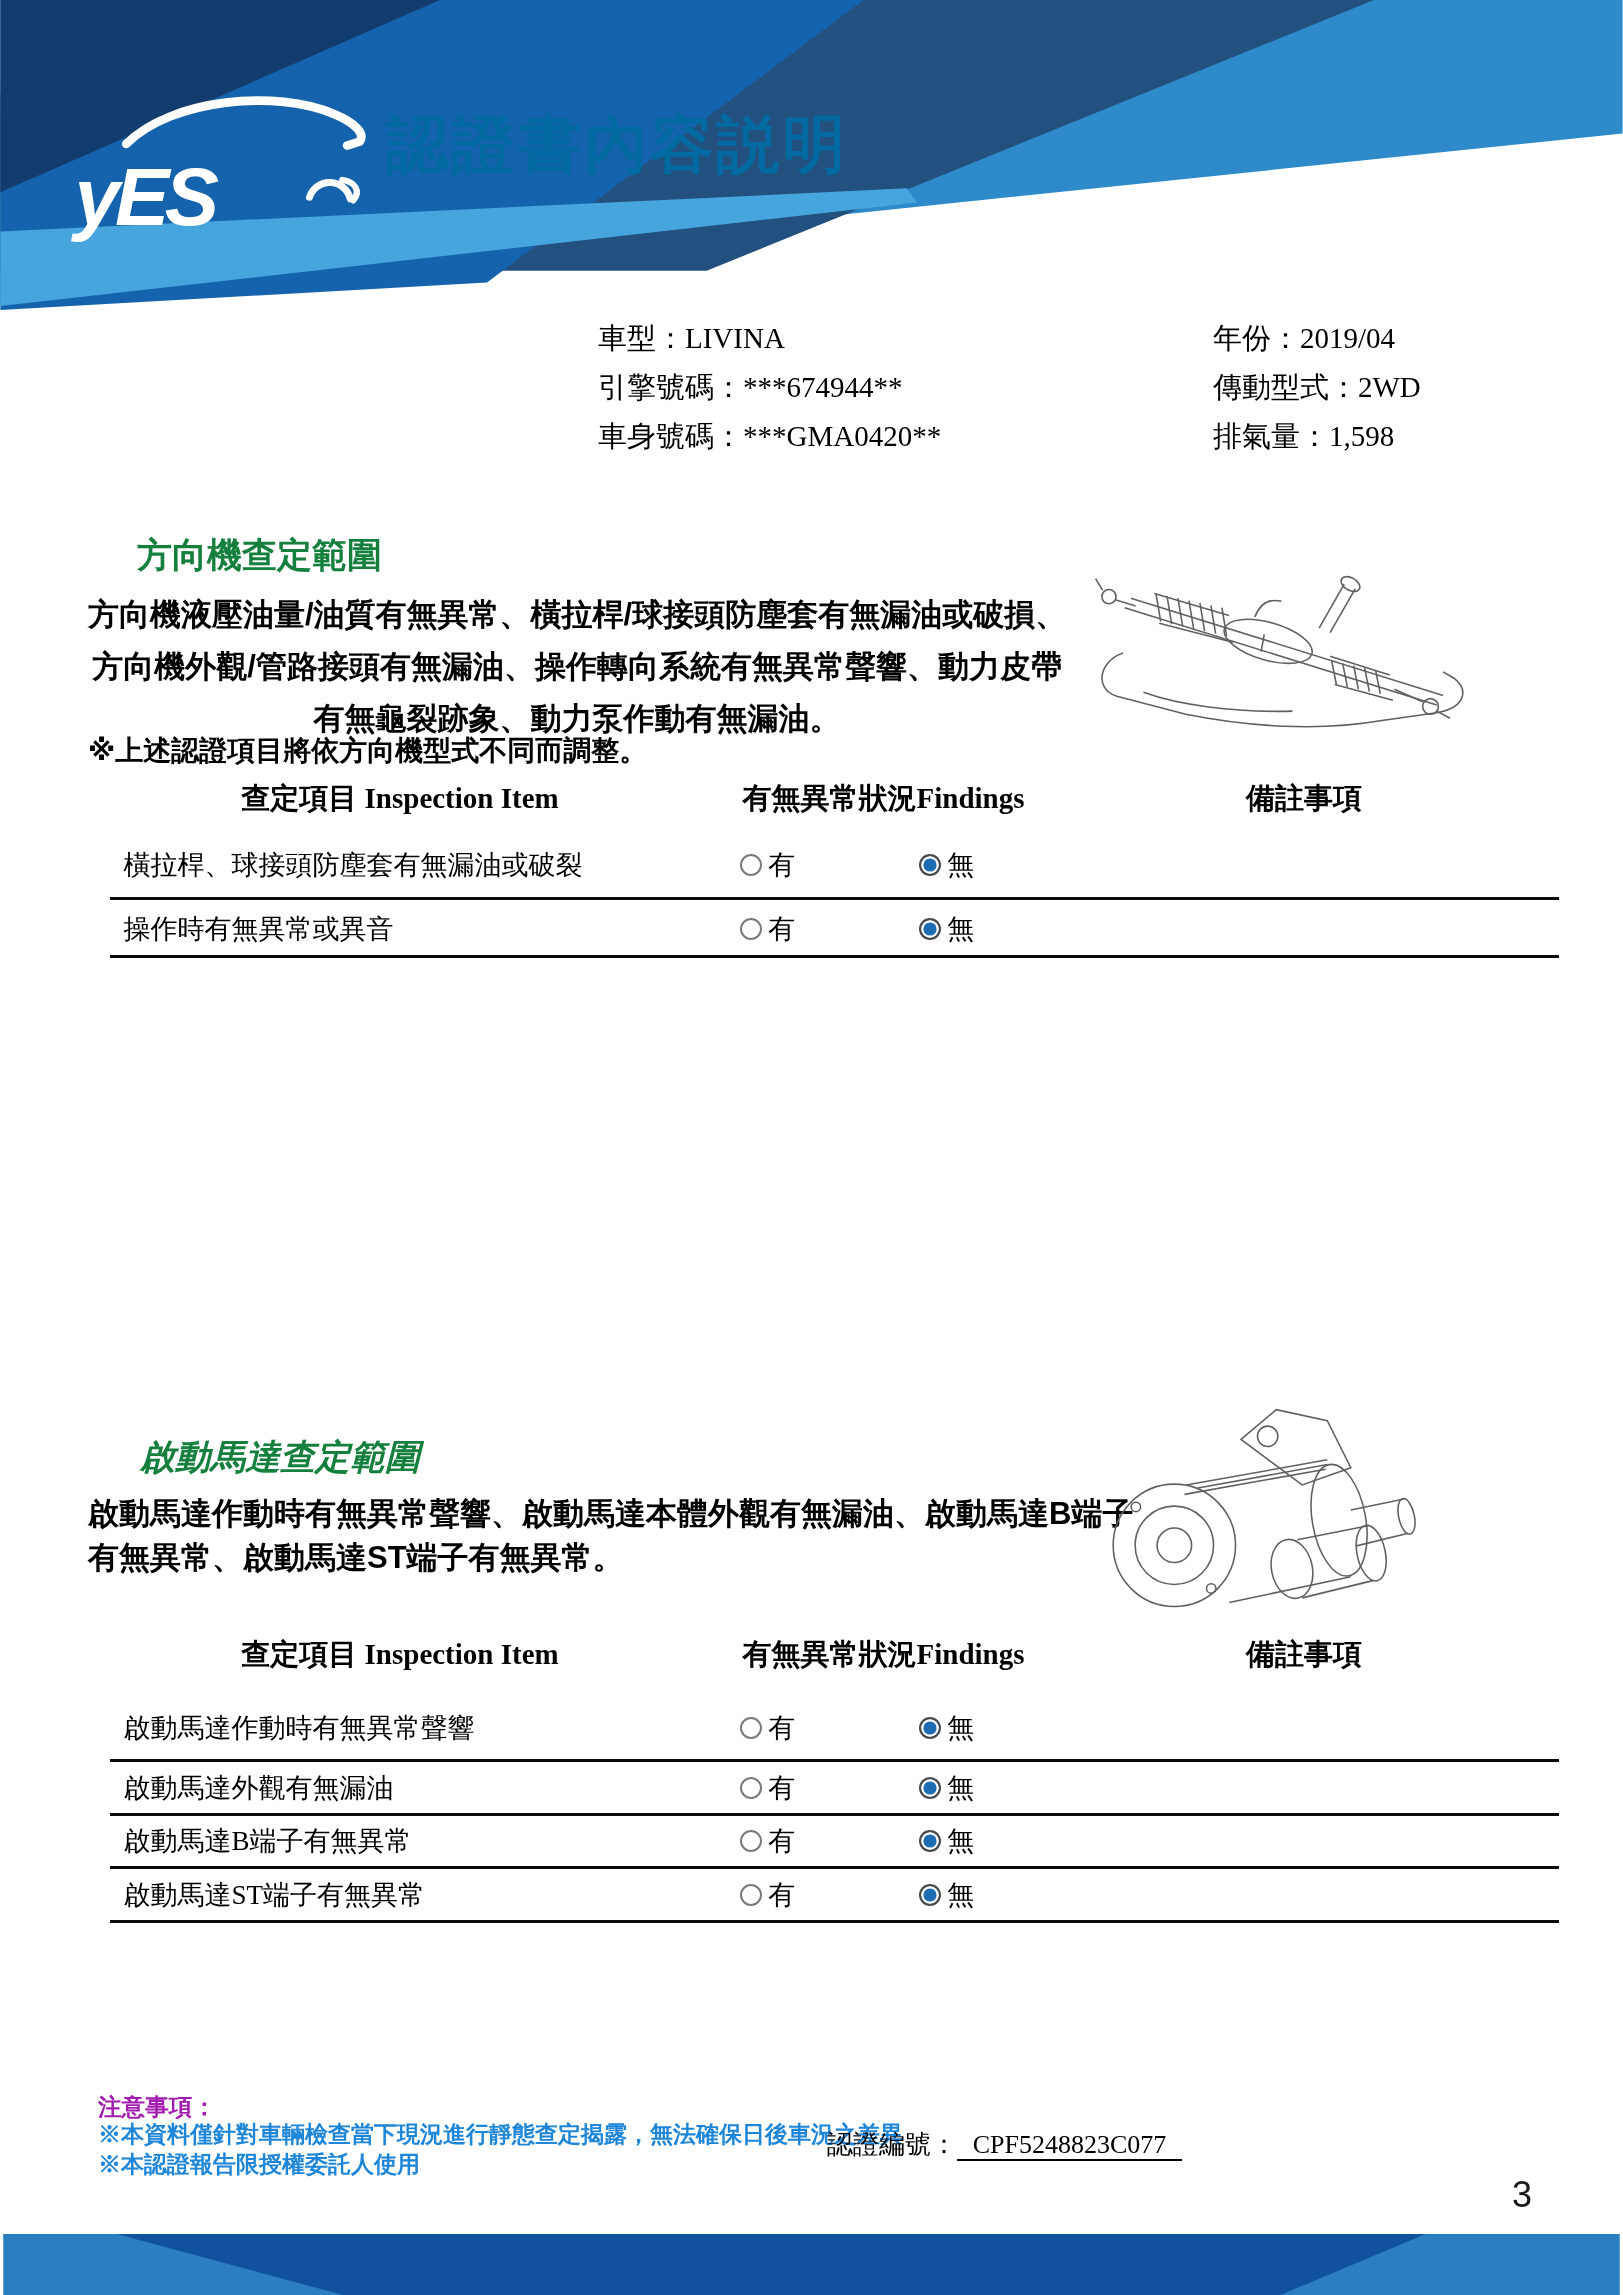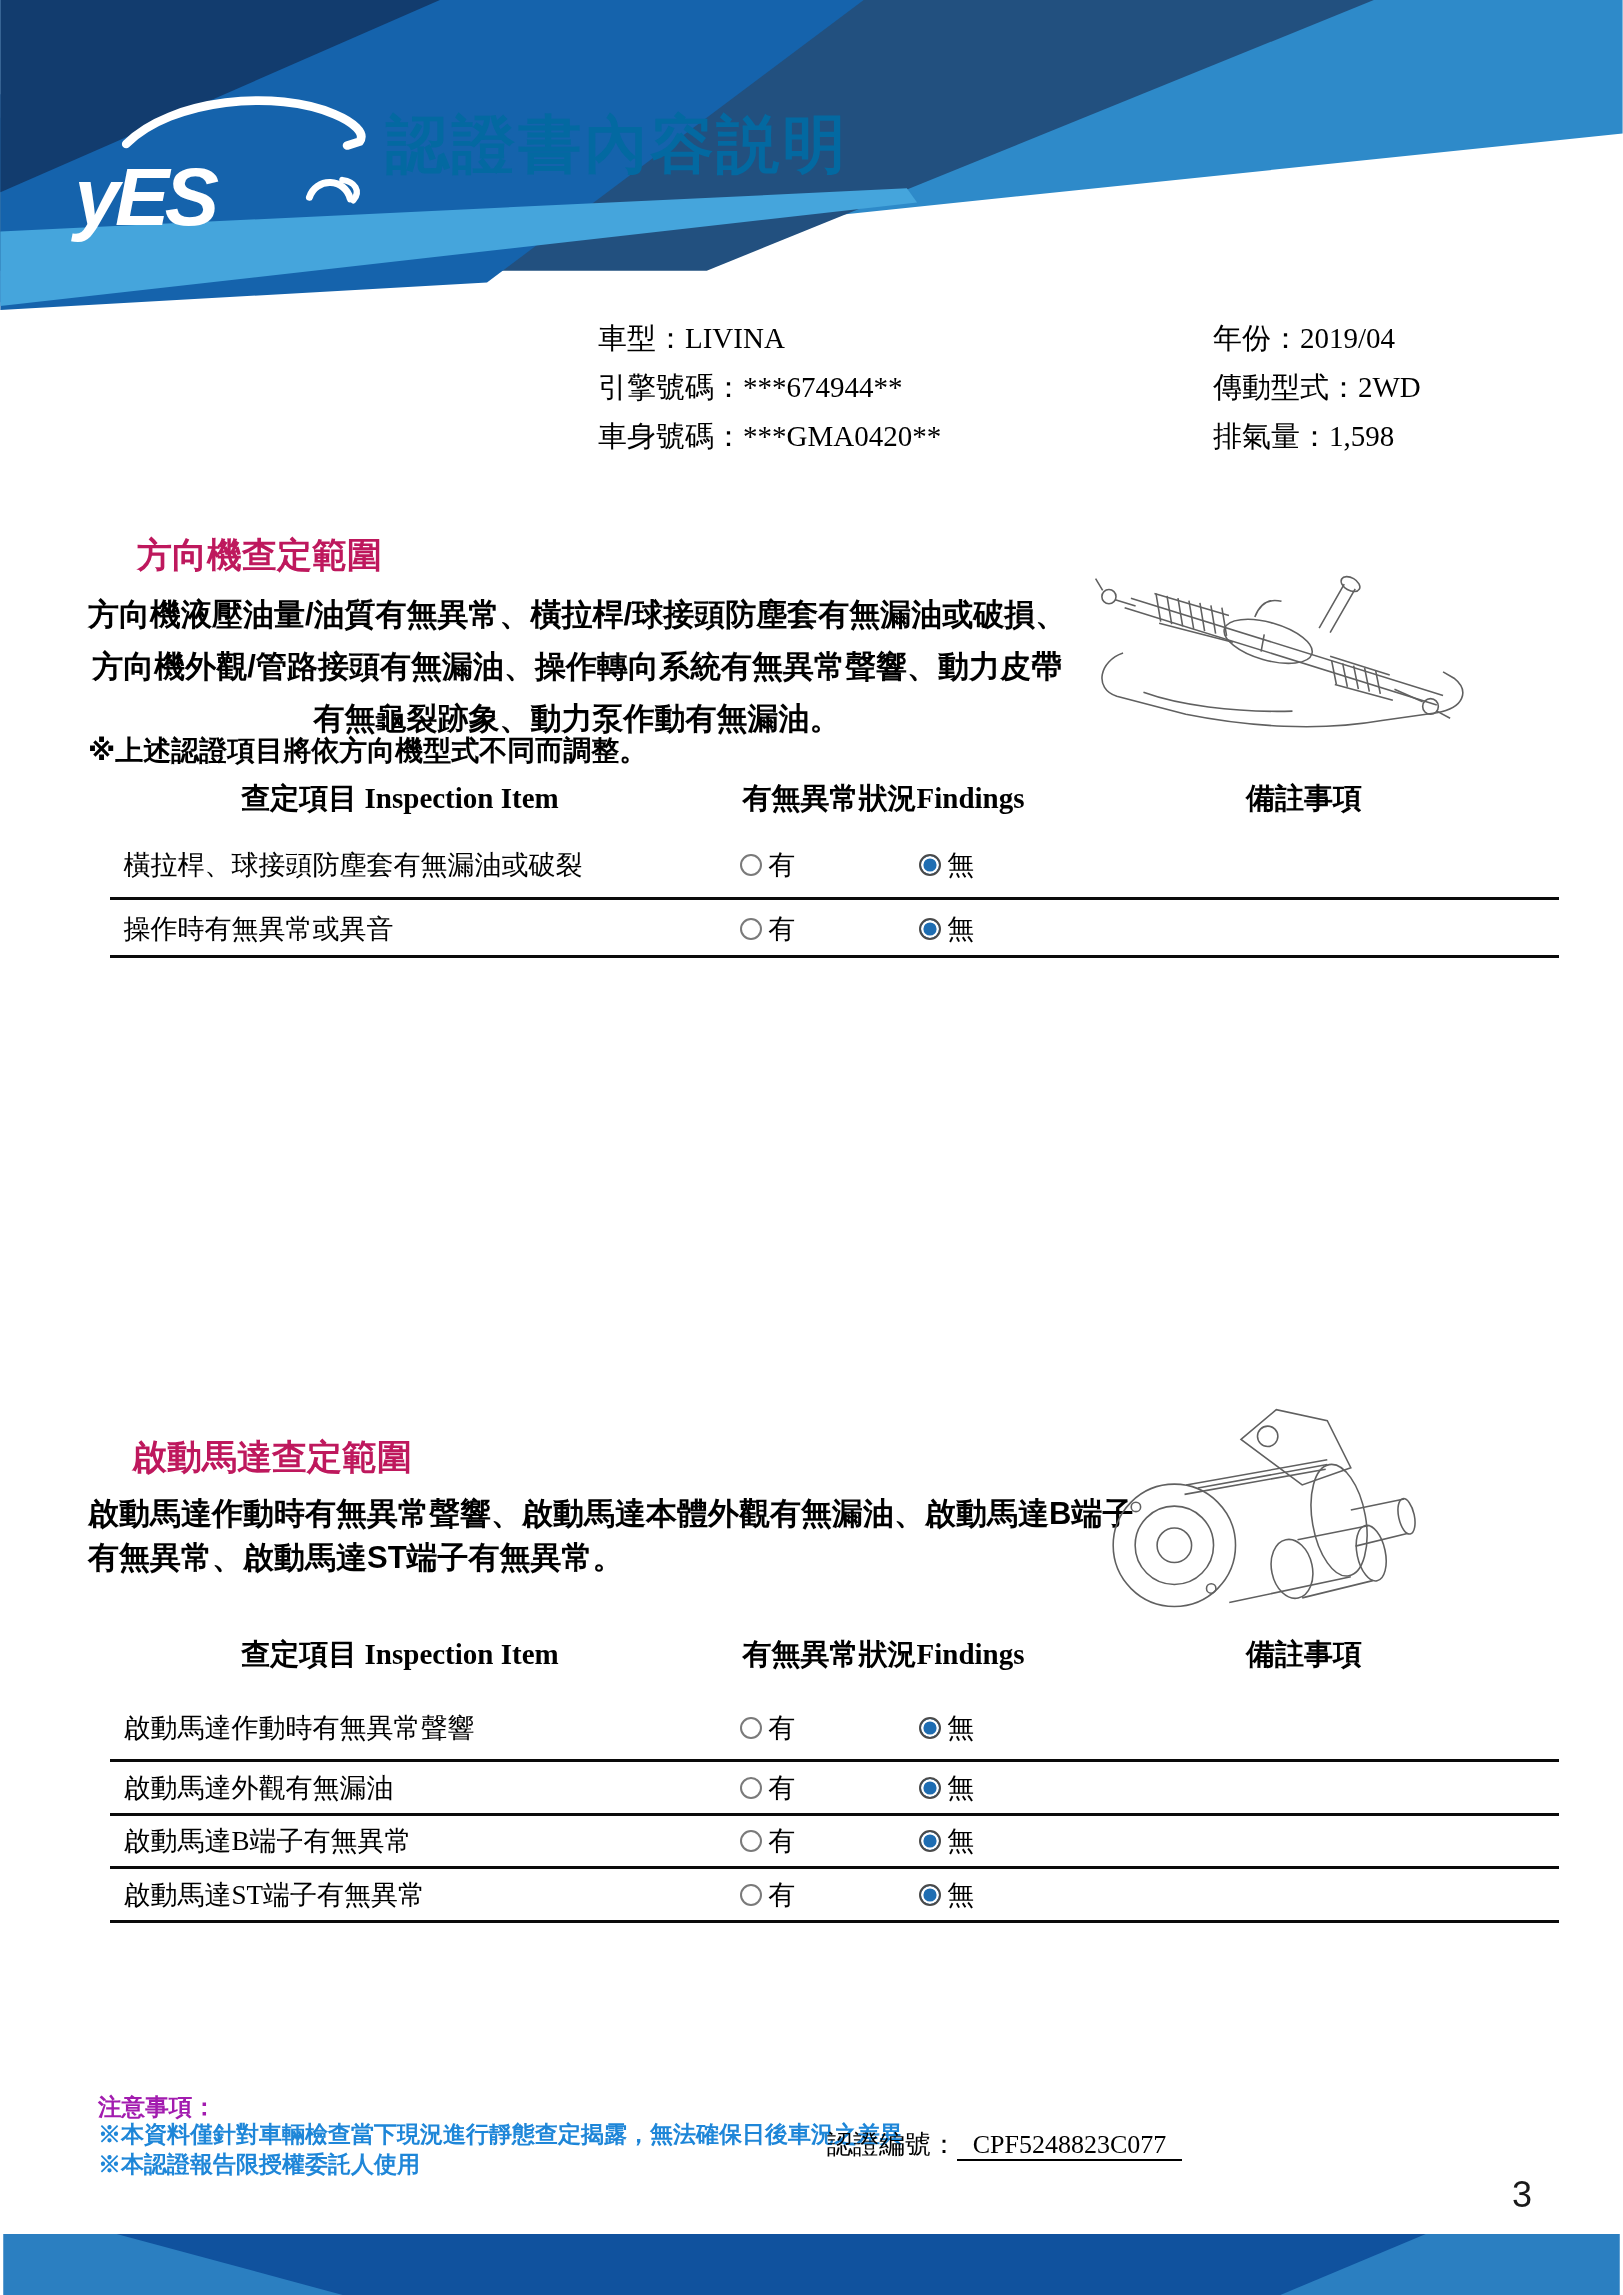--- a/index.html
+++ b/index.html
@@ -9,21 +9,21 @@
   .gothic{font-family:"Liberation Sans","DejaVu Sans",sans-serif;}
 
   
   .header{left:0;top:0;width:1623px;height:310px;}
   .header svg{display:block;}
   .brand-title{left:386px;top:102px;font-size:63px;font-weight:bold;color:#0369a1;
                letter-spacing:3.1px;white-space:nowrap;}
   
   .info-line{height:49px;line-height:49px;font-size:29px;white-space:nowrap;}
   
-  .sec-title{font-size:35px;font-weight:bold;color:#be185d;white-space:nowrap;}
+  .sec-title{font-size:35px;font-weight:bold;color:#15803d;white-space:nowrap;}
   .sec-desc{font-size:31px;font-weight:bold;line-height:52px;white-space:nowrap;text-align:center;}
   .sec-desc2{font-size:31px;font-weight:bold;line-height:44px;white-space:nowrap;}
   .sec-note{font-size:28px;font-weight:bold;white-space:nowrap;}
   
   .thead span{position:absolute;font-size:29px;font-weight:bold;text-align:center;white-space:nowrap;}
   .h1{left:145px;width:510px;}
   .h2{left:683px;width:401px;}
   .h3{left:1139px;width:330px;}
   .trow{left:110px;width:1449px;border-bottom:3.9px solid #0a0a0a;}
   .trow .item{position:absolute;left:13.4px;top:50%;transform:translateY(-50%);
@@ -131,21 +131,21 @@
     <span class="rgroup rg-yes">
         <span class="radio"></span>
         <span class="opt-label">有</span>
       </span>
     <span class="rgroup rg-no">
         <span class="radio checked"></span>
         <span class="opt-label">無</span>
       </span>
   </div>
 
-  <div class="abs sec-title gothic" style="left:132px;top:1434px;">啟動馬達查定範圍</div>
+  <div class="abs sec-title gothic" style="left:140px;top:1434px;font-style:italic;">啟動馬達查定範圍</div>
 
   <div class="abs sec-desc2 gothic" style="left:88px;top:1492px;">
     <div>啟動馬達作動時有無異常聲響、啟動馬達本體外觀有無漏油、啟動馬達B端子</div>
     <div>有無異常、啟動馬達ST端子有無異常。</div>
   </div>
 
   <svg class="abs lineart" style="left:1092px;top:1392px;" width="349" height="240" viewBox="0 0 445 305">
     <circle cx="105" cy="195" r="78"></circle>
     <circle cx="105" cy="195" r="50"></circle>
     <circle cx="105" cy="195" r="22"></circle>

